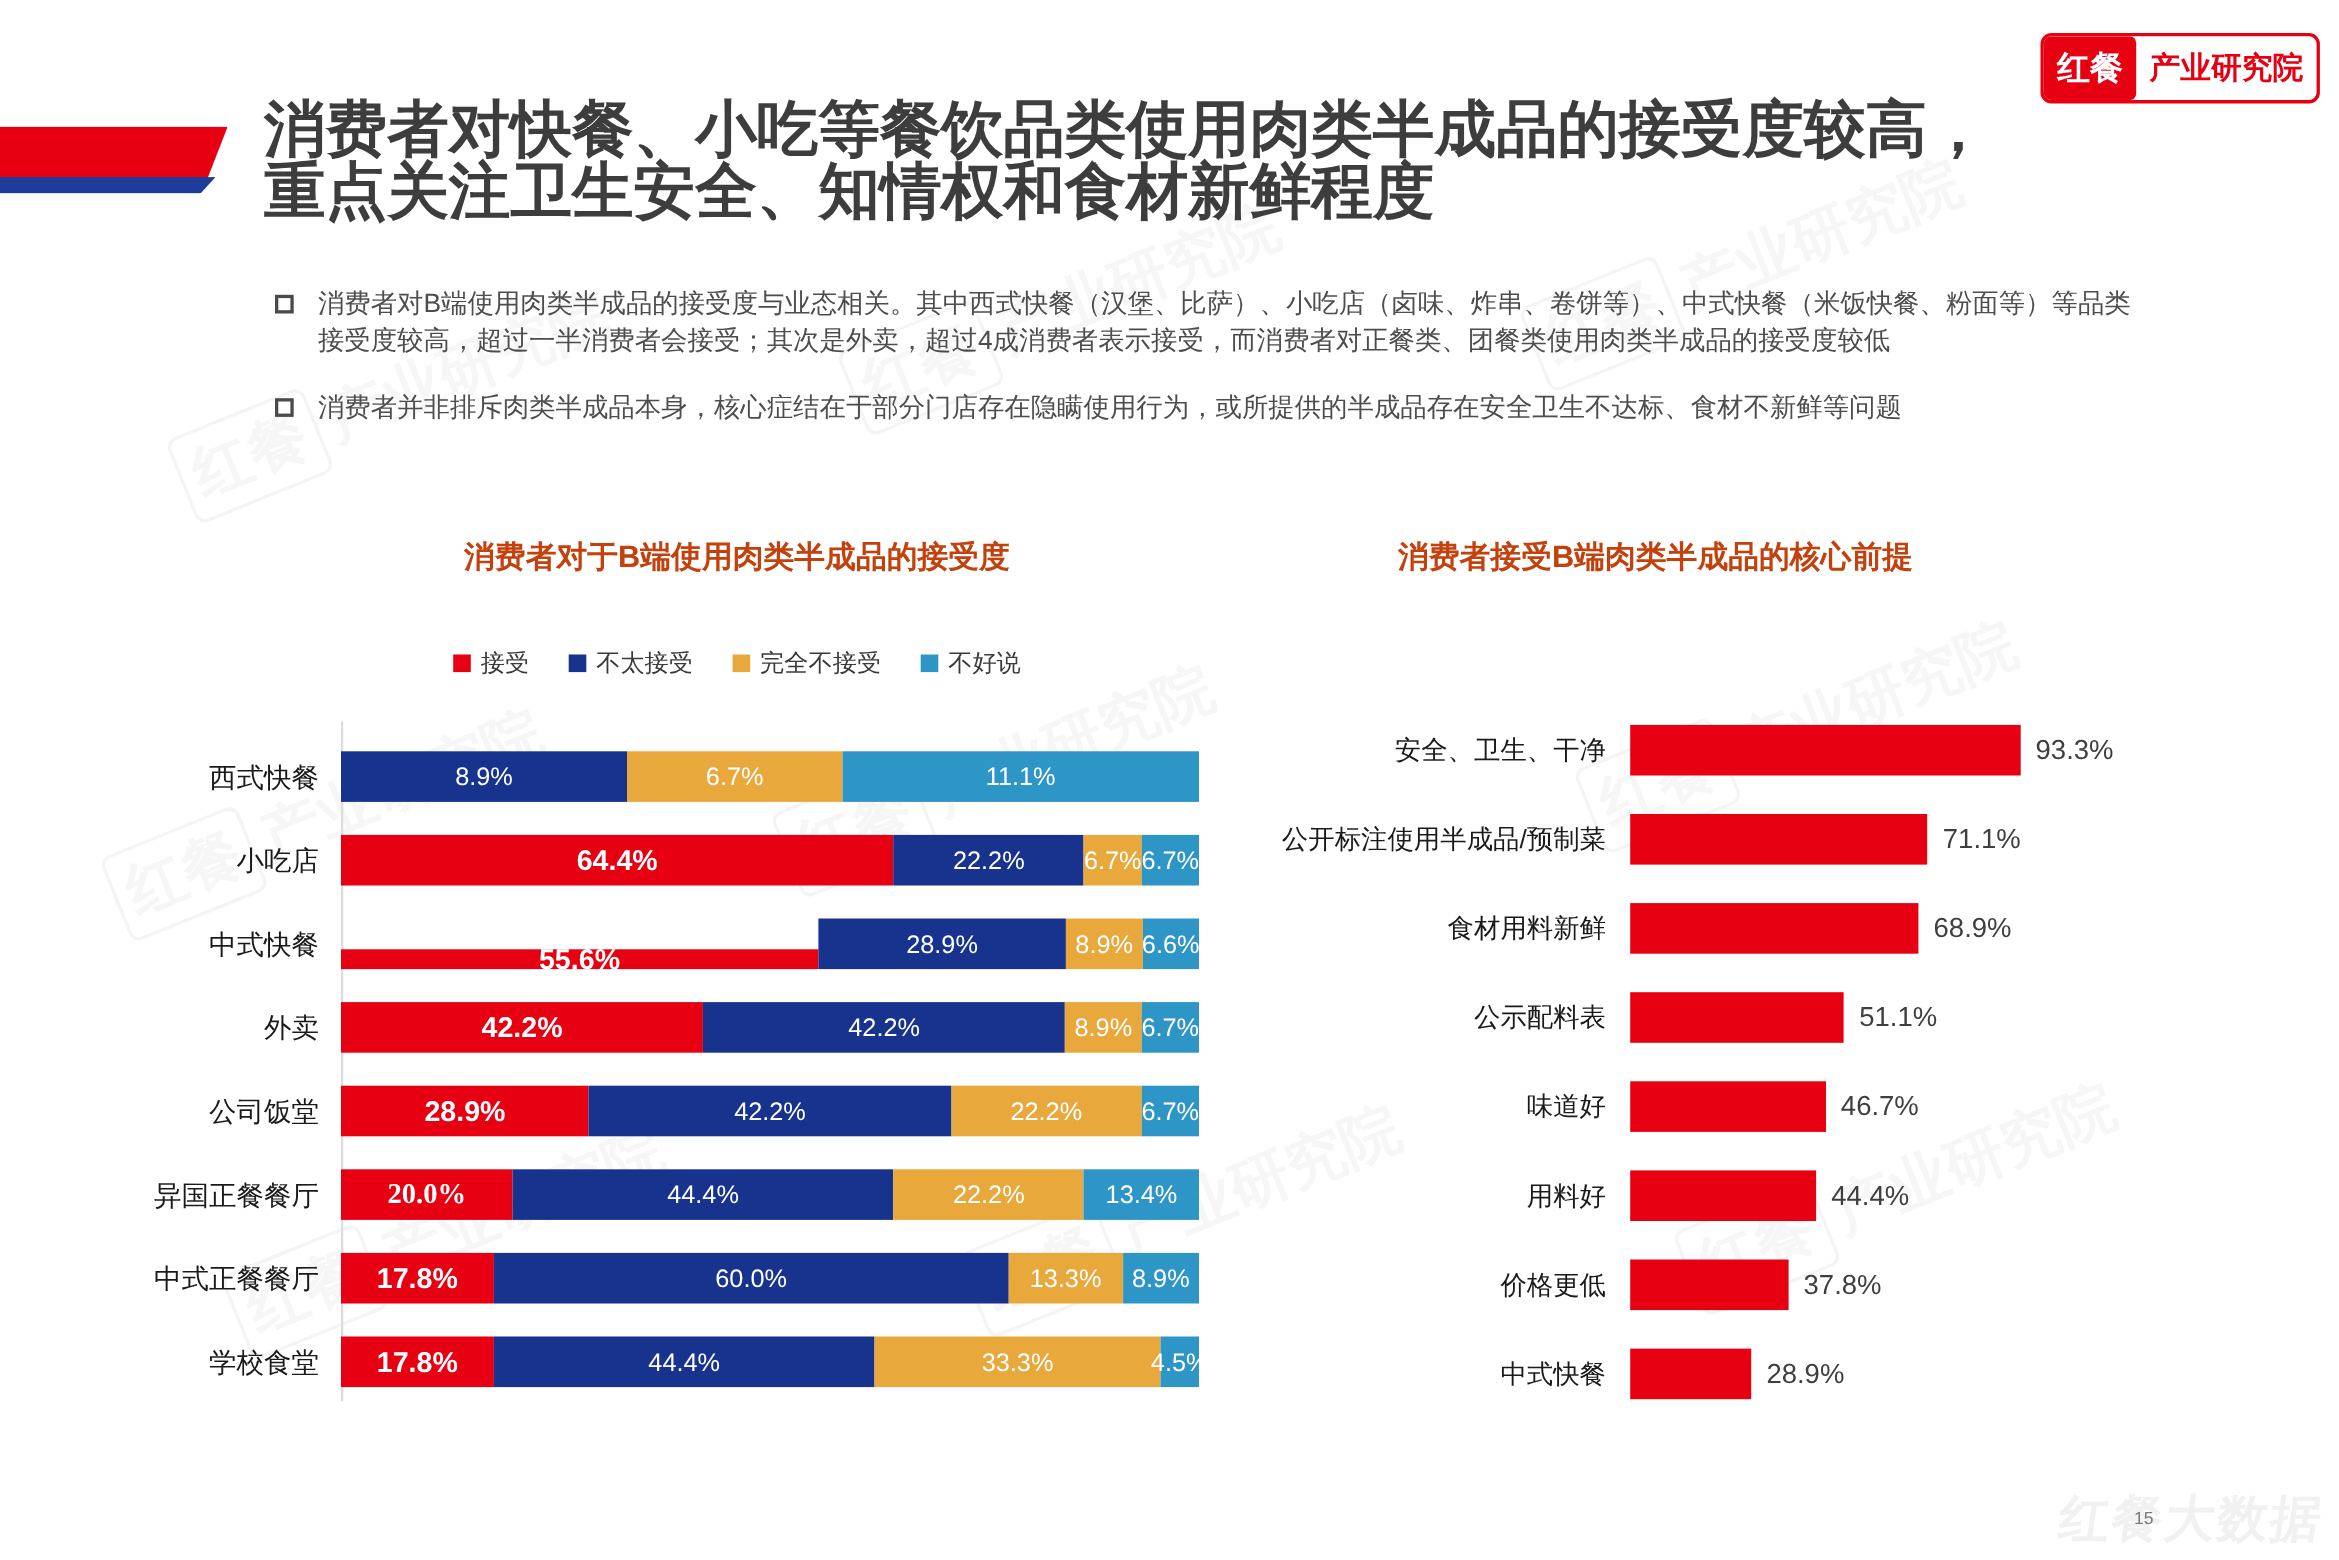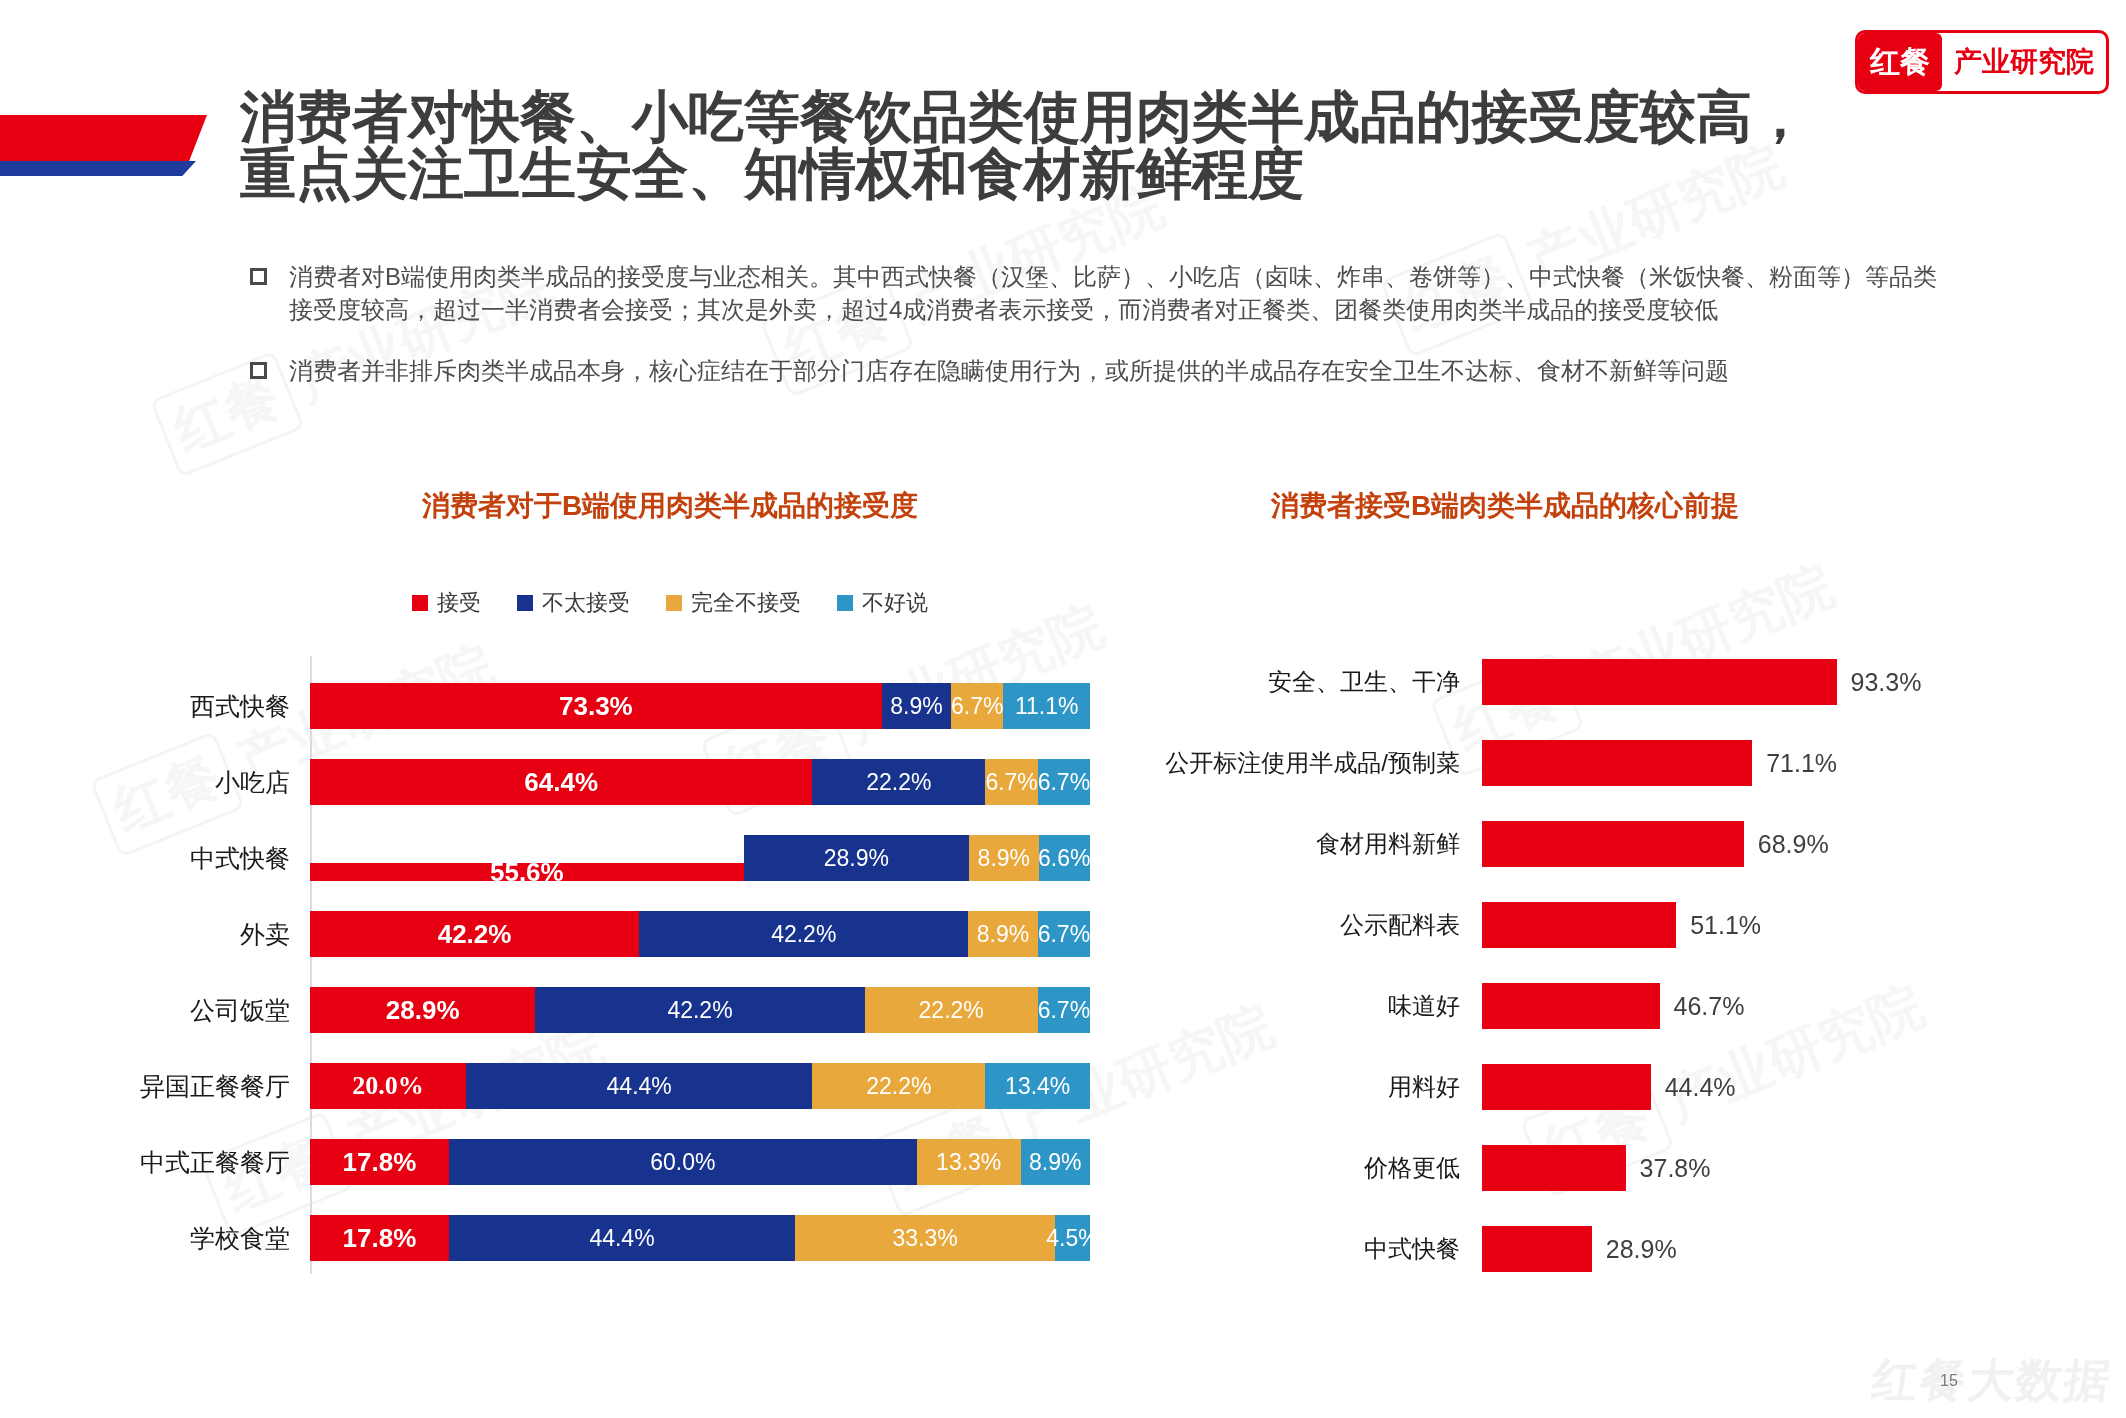--- a/index.html
+++ b/index.html
@@ -149,21 +149,20 @@
         <span class="legend-swatch" style="background: rgb(46, 149, 199);"></span>
         <span>不好说</span>
       </div>
     </div>
 
   <div class="axis-line"></div>
   <div class="left-chart" id="left-chart">
       <div class="lrow">
         <div class="lrow-label">西式快餐</div>
         <div class="bar-stack">
-          <div class="seg seg-first" style="background: rgb(230, 0, 18); flex-grow: 73.3; flex-basis: 0px;">73.3%</div>
           <div class="seg" style="background: rgb(23, 51, 142); flex-grow: 8.9; flex-basis: 0px;">8.9%</div>
           <div class="seg" style="background: rgb(233, 168, 59); flex-grow: 6.7; flex-basis: 0px;">6.7%</div>
           <div class="seg" style="background: rgb(46, 149, 199); flex-grow: 11.1; flex-basis: 0px;">11.1%</div>
         </div>
       </div>
       <div class="lrow">
         <div class="lrow-label">小吃店</div>
         <div class="bar-stack">
           <div class="seg seg-first" style="background: rgb(230, 0, 18); flex-grow: 64.4; flex-basis: 0px;">64.4%</div>
           <div class="seg" style="background: rgb(23, 51, 142); flex-grow: 22.2; flex-basis: 0px;">22.2%</div>

